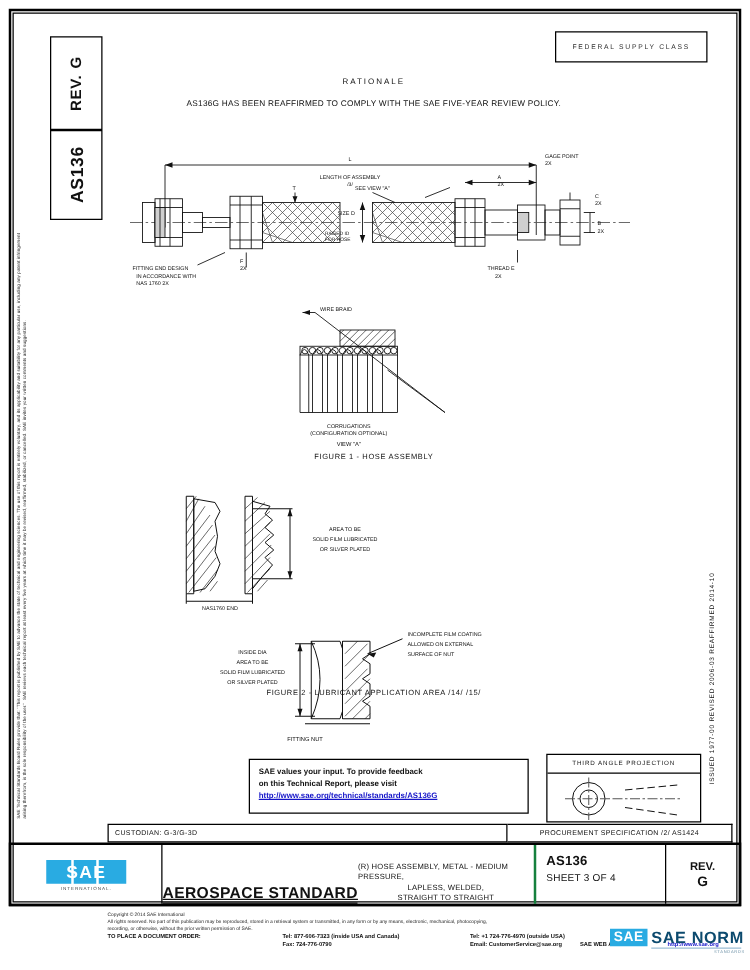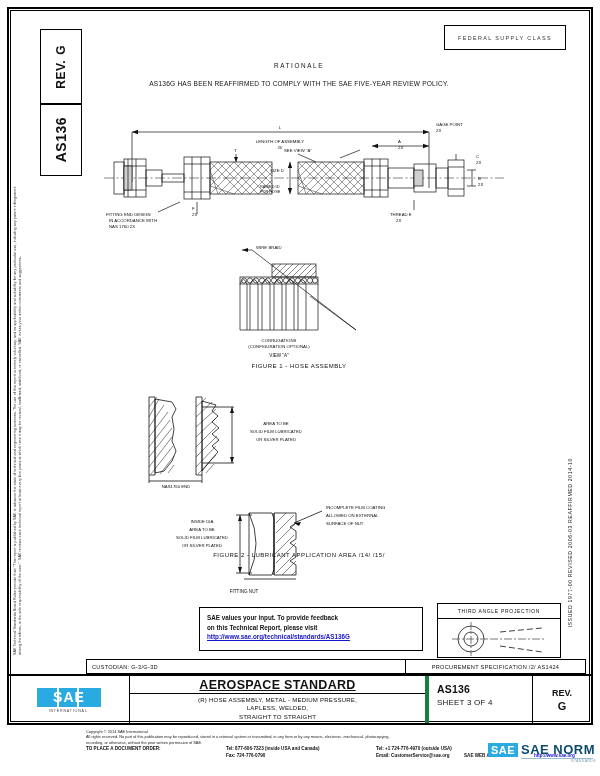--- a/index.html
+++ b/index.html
@@ -59,21 +59,21 @@
   #issued-strip{left:563px;top:430px;width:14px;height:225px;font-size:5.2px;letter-spacing:.6px;color:#111;}
 
   
   #custodian-bar{left:86px;top:659px;width:320px;height:15px;border-top:1px solid #000;border-left:1px solid #000;border-bottom:1px solid #000;border-right:1px solid #000;}
   #custodian-bar span{font-size:5.6px;letter-spacing:.3px;padding-left:5px;}
   #procure-bar{left:406px;top:659px;width:180px;height:15px;border-top:1px solid #000;border-bottom:1px solid #000;border-right:1px solid #000;}
   #procure-bar span{font-size:5.6px;letter-spacing:.3px;}
 
   #title-block{left:7px;top:674px;width:586px;height:51px;border:2px solid #000;display:flex;}
   #tb-logo{width:120px;border-right:1px solid #000;position:relative;}
-  #tb-mid{flex:1;border-right:4px solid #15803d;display:flex;flex-direction:column;}
+  #tb-mid{flex:1;border-right:2px solid #15803d;display:flex;align-items:flex-end;}
   #tb-as{width:95px;border-right:1px solid #000;padding:7px 0 0 8px;}
   #tb-rev{width:58px;display:flex;flex-direction:column;align-items:center;justify-content:center;}
 
   #tb-std{height:17px;border-bottom:1px solid #000;font-weight:bold;font-size:12.5px;letter-spacing:.3px;text-decoration:underline;}
   #tb-desc{flex:1;display:flex;flex-direction:column;align-items:center;justify-content:center;}
   #tb-desc div{font-size:6.1px;line-height:8.2px;letter-spacing:.2px;}
   #tb-as .as-num{font-weight:bold;font-size:10.5px;letter-spacing:.2px;}
   #tb-as .as-sheet{font-size:8px;margin-top:3px;letter-spacing:.2px;}
   #tb-rev .rv-lbl{font-weight:bold;font-size:9px;}
   #tb-rev .rv-val{font-weight:bold;font-size:11px;margin-top:2px;}

